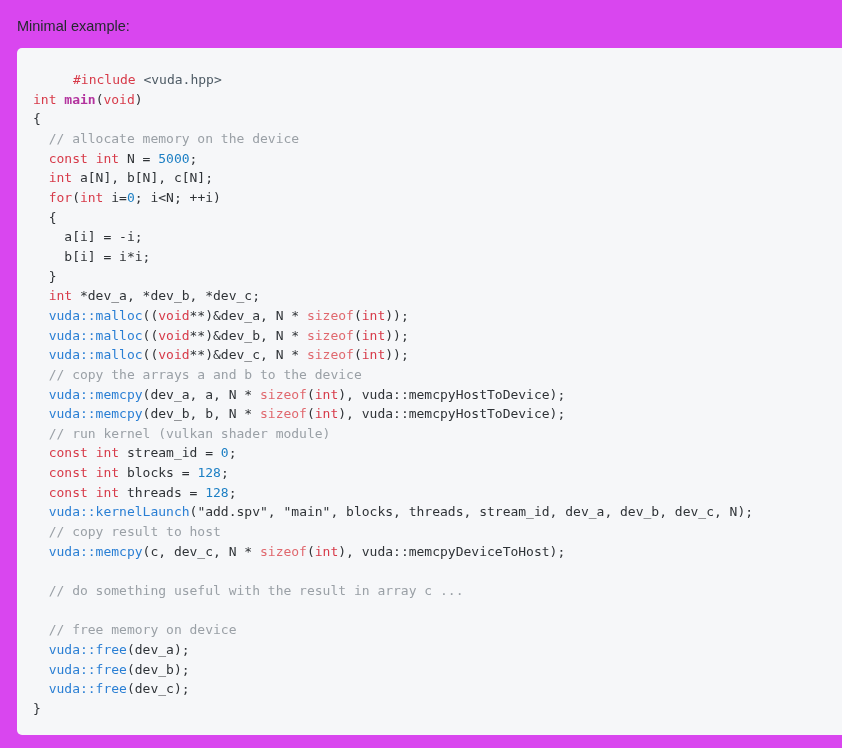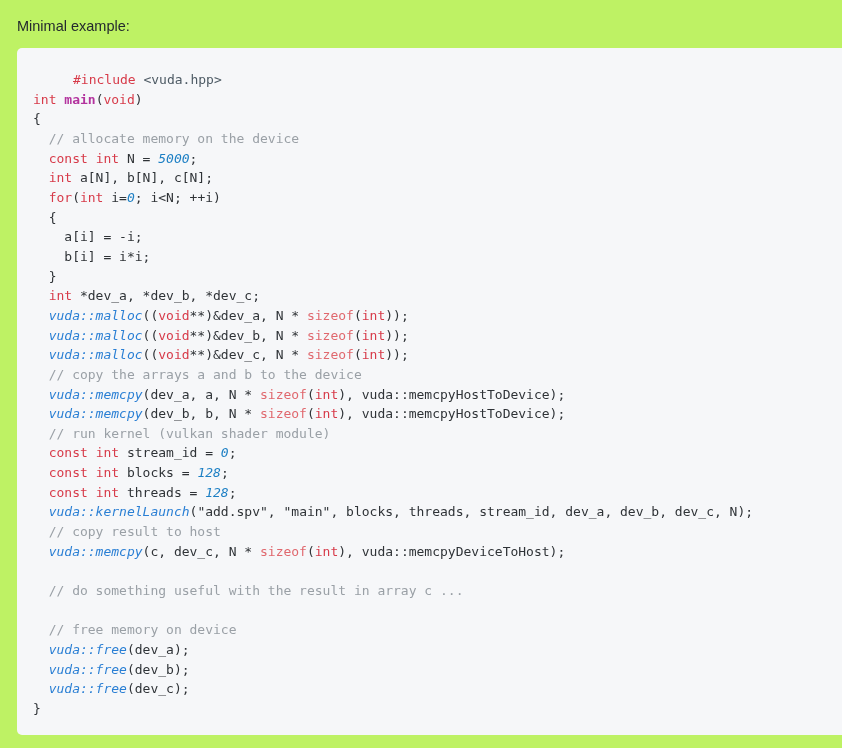--- a/index.html
+++ b/index.html
@@ -12,21 +12,21 @@
     height: 748px;
     overflow: hidden;
     font-family: "Liberation Sans", sans-serif;
     -webkit-font-smoothing: antialiased;
   }
 
   #page {
     position: relative;
     width: 842px;
     height: 748px;
-    background: #bef264;
+    background: #d946ef;
   }
 
   
   .intro {
     position: absolute;
     left: 17px;
     top: 15px;
     font-family: "Liberation Sans", sans-serif;
     font-size: 14.5px;
     line-height: 22px;
@@ -59,22 +59,22 @@
     tab-size: 2;
   }
 
   .ln { display: block; min-height: 19.65px; }
 
   
   .k   { color: #d73a49; margin-top: 36px; }  
   .pp  { color: #d73a49; margin-left: 40px; }  
   .hdr { color: #4d5a64; }  
   .fn  { color: #b3339e; font-weight: bold; }  
-  .ns  { color: #2a7fd4; font-style: italic; }  
-  .num { color: #1c7fc4; font-style: italic; }  
+  .ns  { color: #2a7fd4; }  
+  .num { color: #1c7fc4; }  
   .str { color: #2f3337; }  
   .cm  { color: #9aa0a6; }  
   .so  { color: #e0686e; margin-top: 36px; }  
   .op  { color: #2f3337; }  
 </style>
 </head>
 <body>
 
 <div id="page">
 

